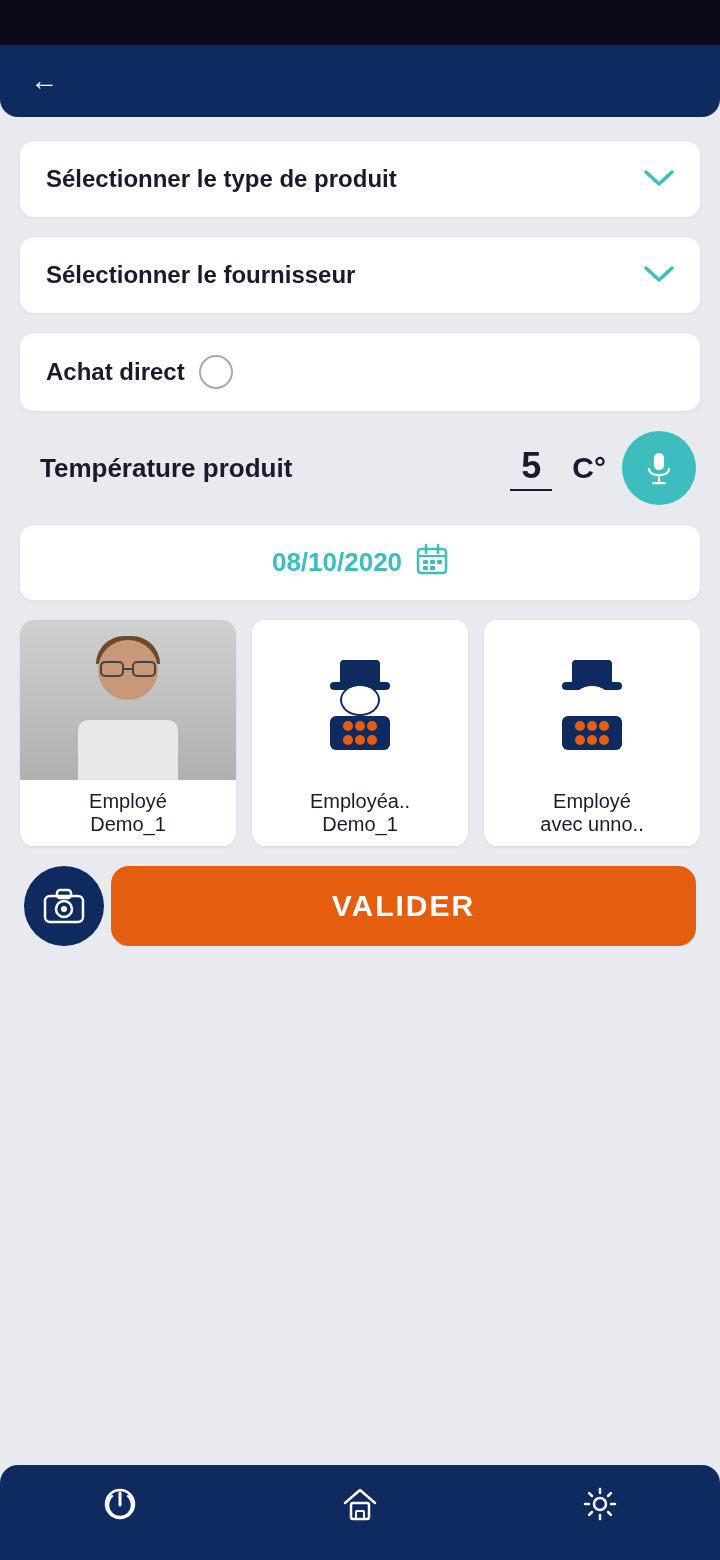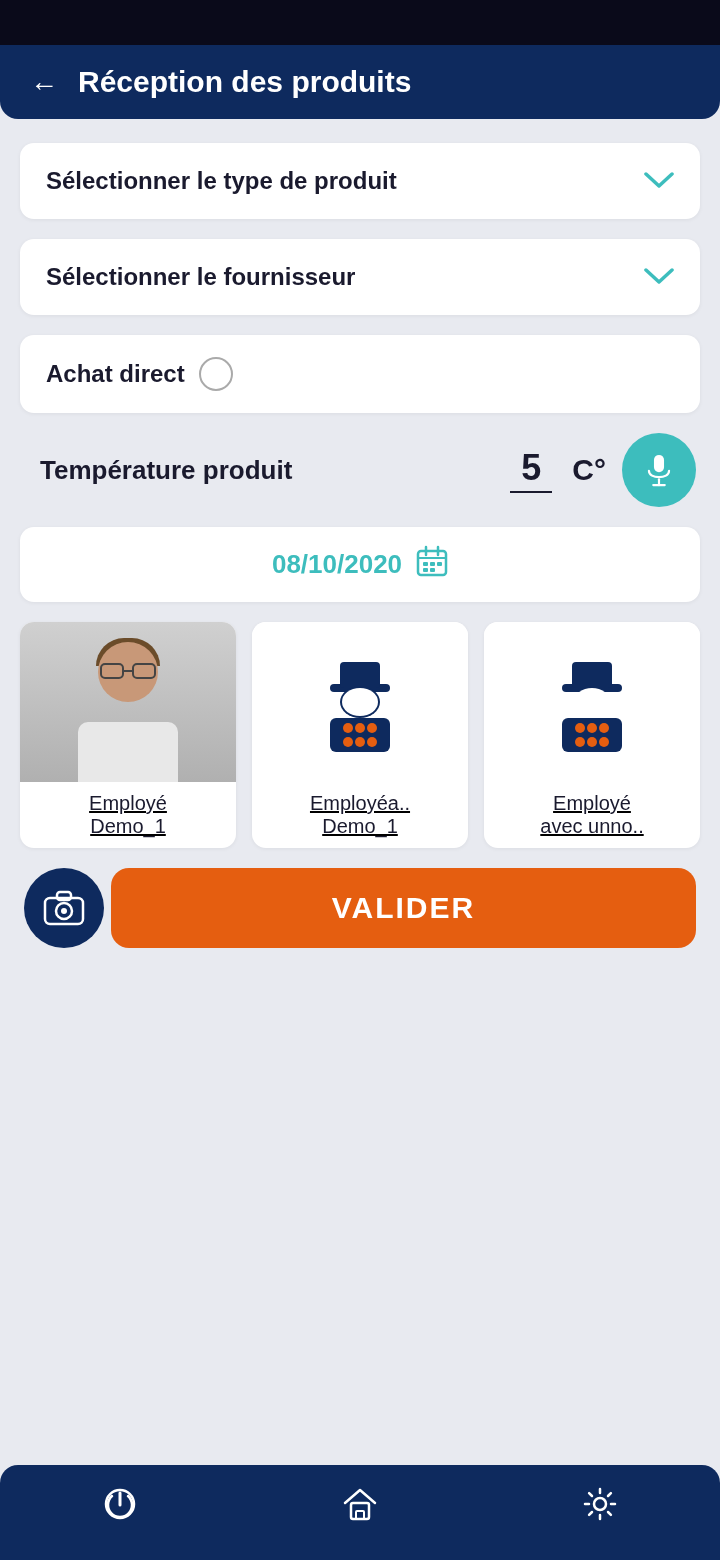--- a/index.html
+++ b/index.html
@@ -201,21 +201,20 @@
     }
     .cal-icon, .clock-icon {
       color: #3dbdbd;
       font-size: 28px;
     }
 
     
     .employees-row {
       display: flex;
       gap: 16px;
-      text-decoration: underline;
     }
     .employee-card {
       flex: 1;
       background: white;
       border-radius: 14px;
       overflow: hidden;
       box-shadow: 0 1px 4px rgba(0,0,0,0.06);
       display: flex;
       flex-direction: column;
       align-items: center;
@@ -331,21 +330,20 @@
       border-radius: 34px 34px 0 0;
     }
   </style>
 </head>
 <body>
 
 <div class="status-bar"></div>
 
 <div class="header">
   <span class="header-back-icon">←</span>
-  <span class="header-title">Réception des produits</span>
 </div>
 
 <div class="main-content">
 
   <div class="dropdown-card">
     <span class="dropdown-label">Sélectionner le type de produit</span>
     <span class="chevron-icon">
       <svg width="30" height="20" viewBox="0 0 30 20" fill="none">
         <polyline points="2,4 15,16 28,4" stroke="#3dbdbd" stroke-width="3.5" stroke-linecap="round" stroke-linejoin="round" fill="none"></polyline>
       </svg>

